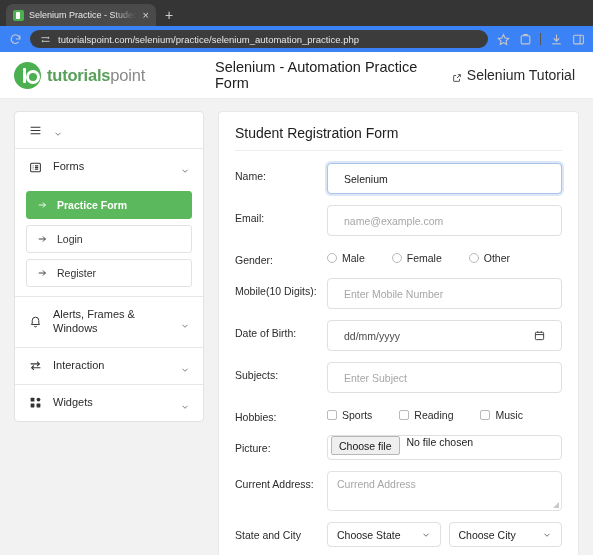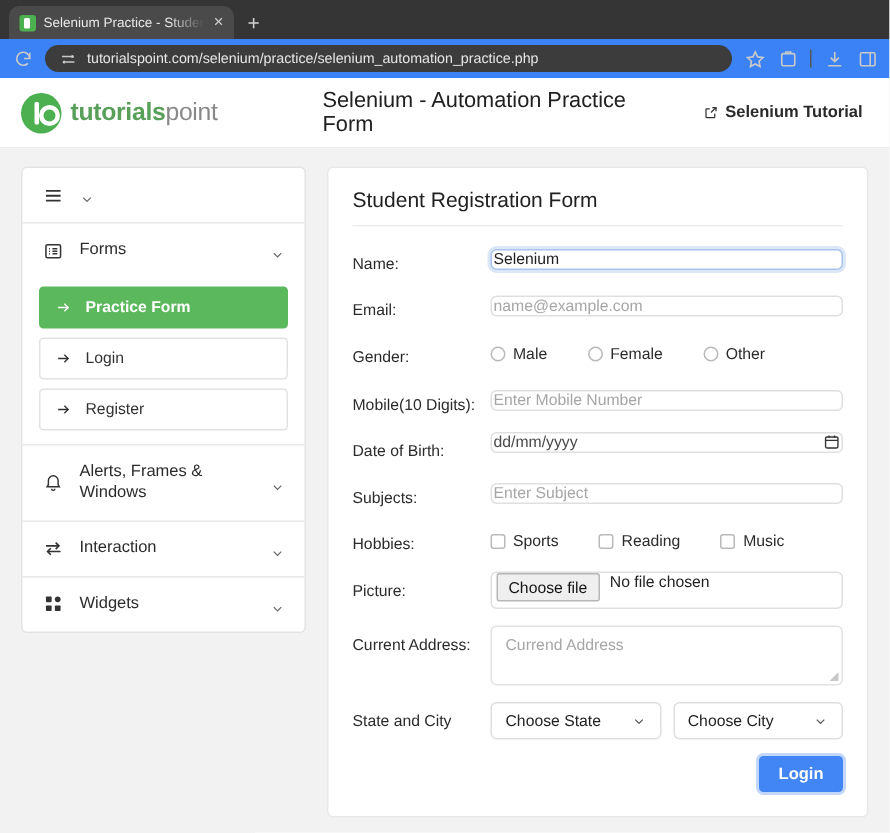--- a/index.html
+++ b/index.html
@@ -69,23 +69,22 @@
   .logo-mark::after{
     content:""; position:absolute; left:12px; top:8px;
     width:8px; height:8px; border:3px solid #fff; border-radius:50%;
     background:#4caf50;
   }
   .logo-text{ font-size:16.5px; font-weight:700; color:#4a4a4a; letter-spacing:-.2px;}
   .logo-text .lt-green{ color:#58a05a; }
   .logo-text .lt-grey{ color:#888; font-weight:400;}
   .site-title{ flex:1; font-size:14.5px; color:#212121; text-align:left; padding-left:6px;}
   .tutorial-link{
-    display:flex; align-items:center; gap:5px; font-size:11px; color:#2a2a2a;
+    display:flex; align-items:center; gap:5px; font-size:14px; color:#2a2a2a;
     padding-right:4px;
-    font-weight:bold;
   }
   .ext-icon{ width:10px; height:10px; flex:none; }
 
   .content{ padding:12px 14px 0 14px; display:flex; gap:14px; }
 
   
   .sidebar{
     width:190px; flex:none; background:#fff;
     border:1px solid #e3e3e3; border-radius:4px;
     align-self:flex-start; overflow:hidden;
@@ -122,22 +121,22 @@
     border-bottom:1px solid #ededed; margin-bottom:12px;
   }
   .frow{ display:flex; align-items:flex-start; margin-bottom:11px; }
   .flabel{
     width:92px; flex:none; font-size:10.5px; color:#2b2b2b;
     padding-top:6px; line-height:1.35;
   }
   .fctl{ flex:1; min-width:0; }
 
   .inp{
-    width:100%; height:14px; border:1px solid #dfdfdf; border-radius:4px;
-    background:#fff; font-size:10.5px; color:#222; padding:0 1px;
+    width:100%; height:31px; border:1px solid #dfdfdf; border-radius:4px;
+    background:#fff; font-size:10.5px; color:#222; padding:0 16px;
     font-family:"Liberation Sans", sans-serif; outline:none;
   }
   .inp::placeholder{ color:#a6a6a6; }
   .inp.focused{ border-color:#a9c4ea; box-shadow:0 0 0 2px #dbe6f7; }
   .inp.dateinp{ display:flex; align-items:center; justify-content:space-between; color:#4a4a4a;}
   .cal-icon{ width:11px; height:11px; flex:none;}
 
   .choice-row{ display:flex; align-items:center; gap:27px; padding-top:5px;}
   .choice{ display:flex; align-items:center; gap:5px; font-size:10.5px; color:#2b2b2b; cursor:pointer;}
   .radio-box{ width:10px; height:10px; border:1px solid #b9b9b9; border-radius:50%; background:#fff; flex:none;}

